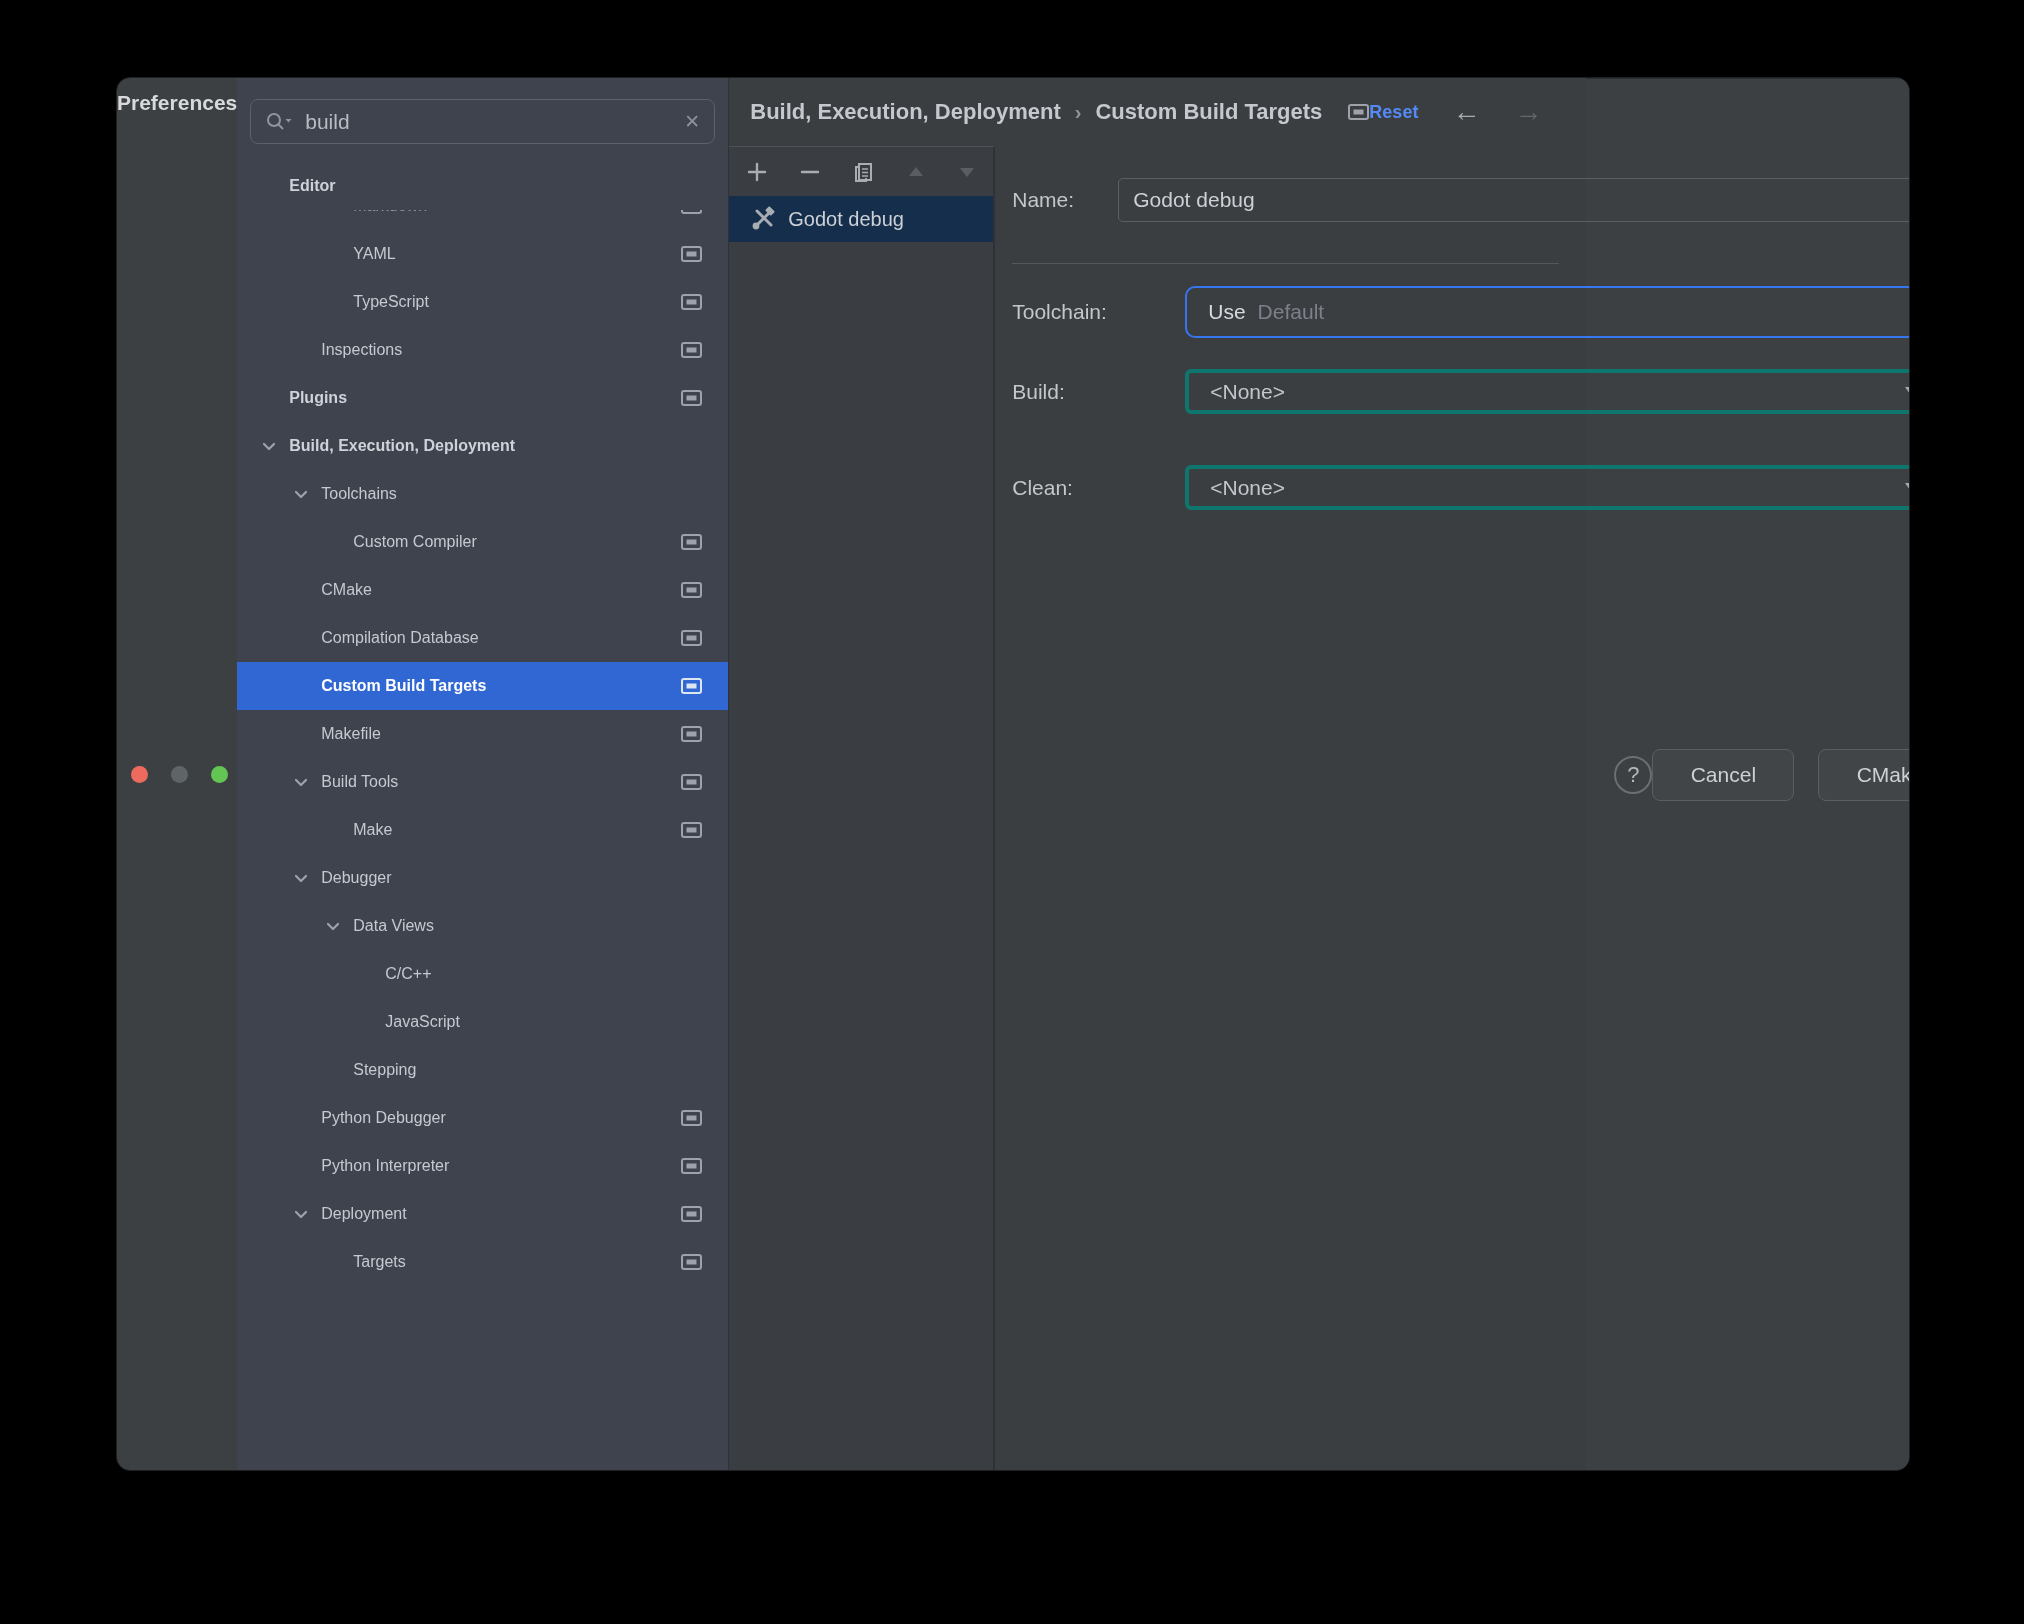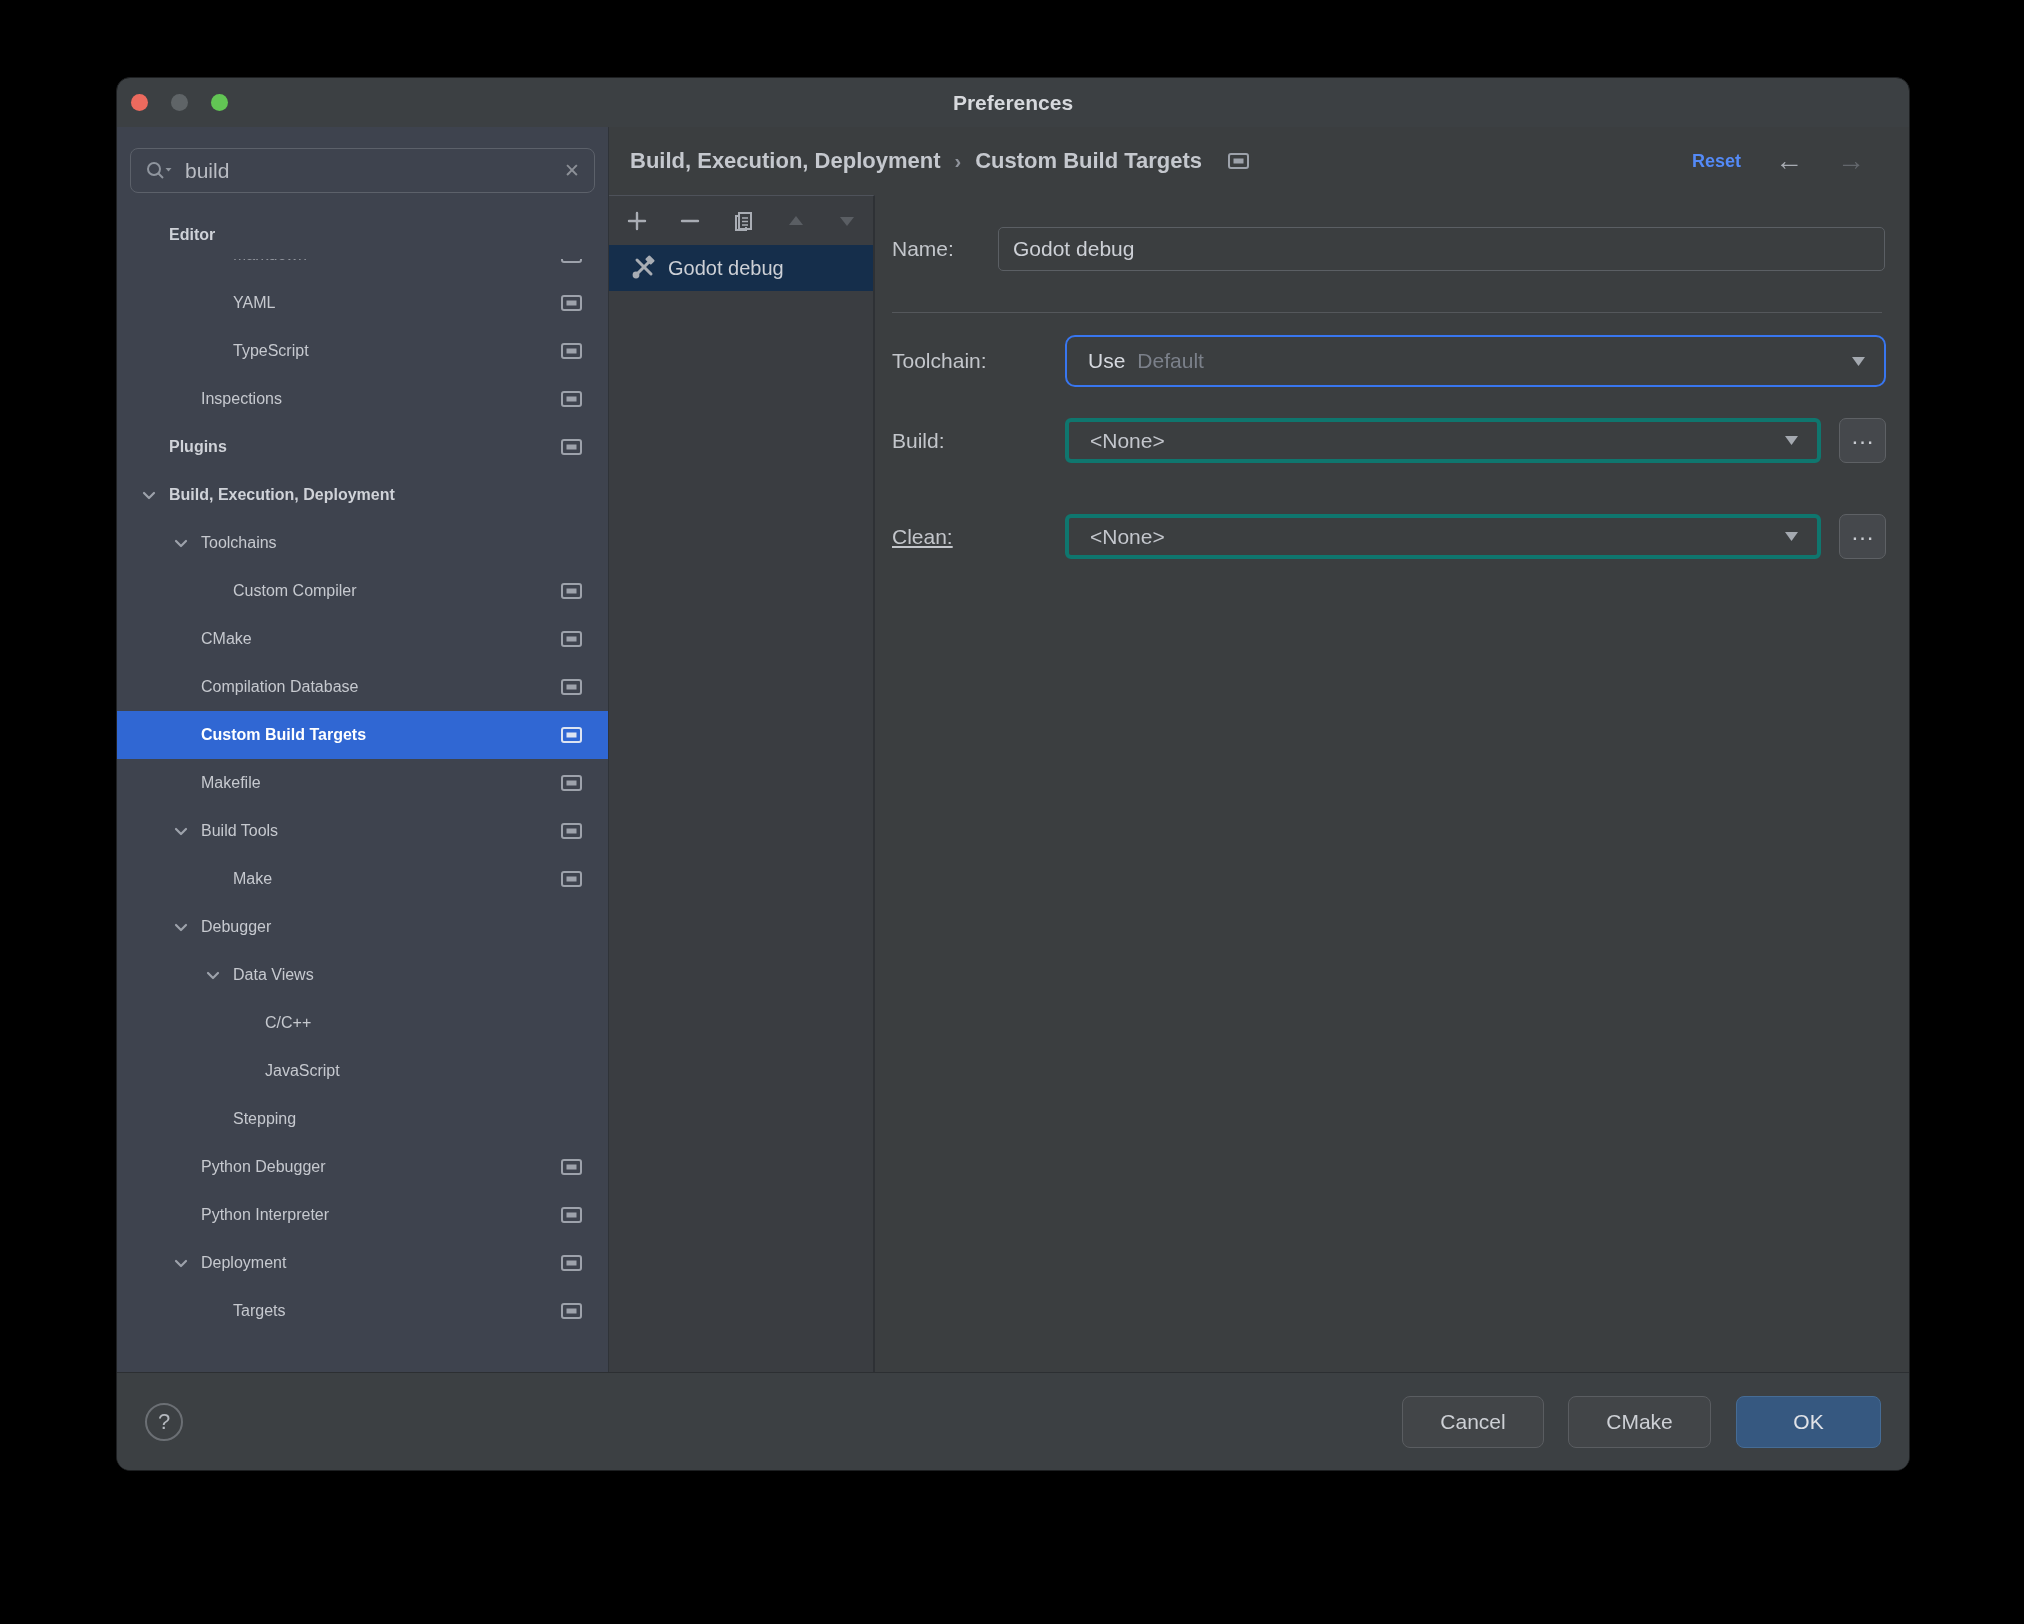--- a/index.html
+++ b/index.html
@@ -1,19 +1,19 @@
 <!DOCTYPE html>
 <html><head>
 <meta charset="utf-8">
 <style>
   html,body{margin:0;padding:0;background:#000;}
   .stage{position:relative;width:2024px;height:1624px;background:#000;overflow:hidden;
          font-family:"Liberation Sans",sans-serif;-webkit-font-smoothing:antialiased;}
   .window{position:absolute;left:116px;top:77px;width:1794px;height:1394px;background:#3C4043;
-          border-radius:14px;overflow:hidden;display:flex;flex-direction:column;
+          border-radius:14px;overflow:hidden;display:flex;flex-direction:row;
           box-shadow:0 30px 80px rgba(0,0,0,.6);border:1px solid #1d1f21;box-sizing:border-box;}
   
   .titlebar{flex:0 0 49px;position:relative;}
   .lights{position:absolute;left:14px;top:0;height:100%;display:flex;align-items:center;gap:23px;}
   .dot{width:17px;height:17px;border-radius:50%;}
   .title{text-align:center;line-height:49px;font-weight:bold;font-size:21px;color:#D7D9DD;}
   
   .body{flex:1;display:flex;min-height:0;}
   .sidebar{flex:0 0 491px;width:491px;background:#3E434E;display:flex;flex-direction:column;min-height:0;}
   .searchbox{margin:21px 13px 0 13px;height:45px;border:1px solid #5C616A;border-radius:8px;
@@ -469,21 +469,21 @@
             <div class="combo combo-build">
               <span>&lt;None&gt;</span>
               <span class="arrow">
                 <svg width="15" height="11" viewBox="0 0 15 11">
                     <path d="M1 1 L7.5 10 L14 1 Z" fill="currentColor"></path>
                   </svg>
               </span>
             </div>
             <div class="more-btn more-build">…</div>
 
-            <div class="flabel" style="top:319px;height:45px;text-decoration:underline;">Clean:</div>
+            <div class="flabel" style="top:319px;height:45px;">Clean:</div>
             <div class="combo combo-clean">
               <span>&lt;None&gt;</span>
               <span class="arrow">
                 <svg width="15" height="11" viewBox="0 0 15 11">
                     <path d="M1 1 L7.5 10 L14 1 Z" fill="currentColor"></path>
                   </svg>
               </span>
             </div>
             <div class="more-btn more-clean">…</div>
           </div>

